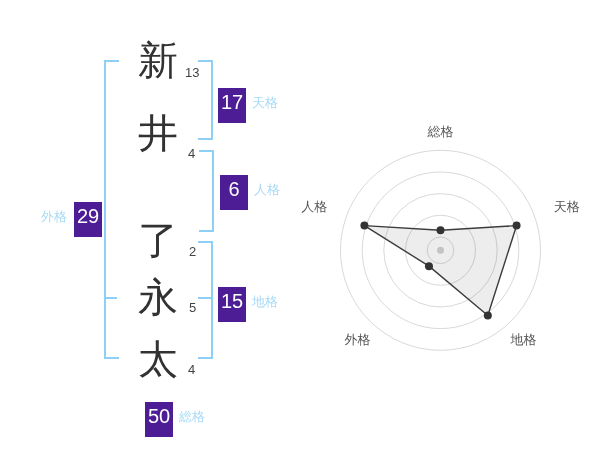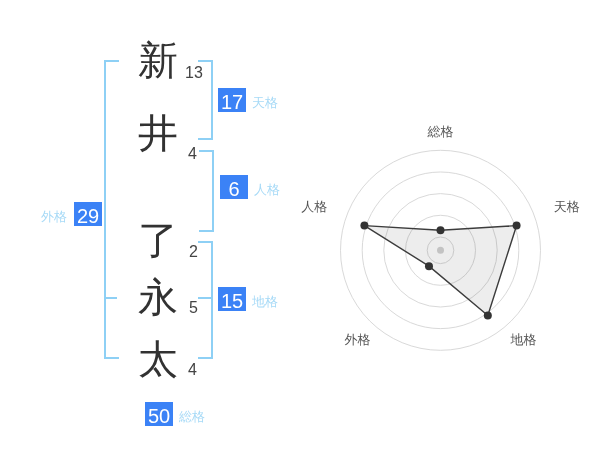--- a/index.html
+++ b/index.html
@@ -2,28 +2,28 @@
 <html><head>
 <meta charset="utf-8">
 <style>
   html,body{margin:0;padding:0;background:#fff;}
   #stage{position:relative;width:600px;height:470px;background:#ffffff;overflow:hidden;
          font-family:"Liberation Sans","DejaVu Sans",sans-serif;}
   
   .nchar{position:absolute;left:137px;width:42px;text-align:center;font-size:40px;line-height:40px;
          color:#323232;font-weight:500;}
   .nchar.c0{top:40px}.nchar.c1{top:113px}.nchar.c2{top:220px}.nchar.c3{top:277px}.nchar.c4{top:339px}
-  .scount{position:absolute;font-size:16px;line-height:14px;color:#444;}
+  .scount{position:absolute;font-size:13px;line-height:14px;color:#444;}
   .scount.s0{left:185px;top:66px}.scount.s1{left:188px;top:147px}.scount.s2{left:189px;top:245px}
   .scount.s3{left:189px;top:301px}.scount.s4{left:188px;top:363px}
   
   .vline{position:absolute;width:2px;background:#8ed0f5;}
   .hline{position:absolute;height:2px;background:#8ed0f5;}
   
-  .badge{position:absolute;width:28px;height:24px;background:#3b82f6;color:#ffffff;
+  .badge{position:absolute;width:28px;height:35px;background:#4c1d95;color:#ffffff;
          font-size:20px;line-height:28px;text-align:center;}
   .badge.b17{left:218px;top:88px}.badge.b6{left:220px;top:175px}.badge.b11{left:218px;top:287px}
   .badge.b22{left:74px;top:202px}.badge.b28{left:145px;top:402px}
   .blabel{position:absolute;font-size:13px;line-height:15px;color:#a7daf7;}
   .blabel.l17{left:252px;top:95px}.blabel.l6{left:254px;top:182px}.blabel.l11{left:252px;top:294px}
   .blabel.l22{left:41px;top:209px}.blabel.l28{left:179px;top:409px}
   #radar{position:absolute;left:0;top:0;}
 </style>
 </head>
 <body>

